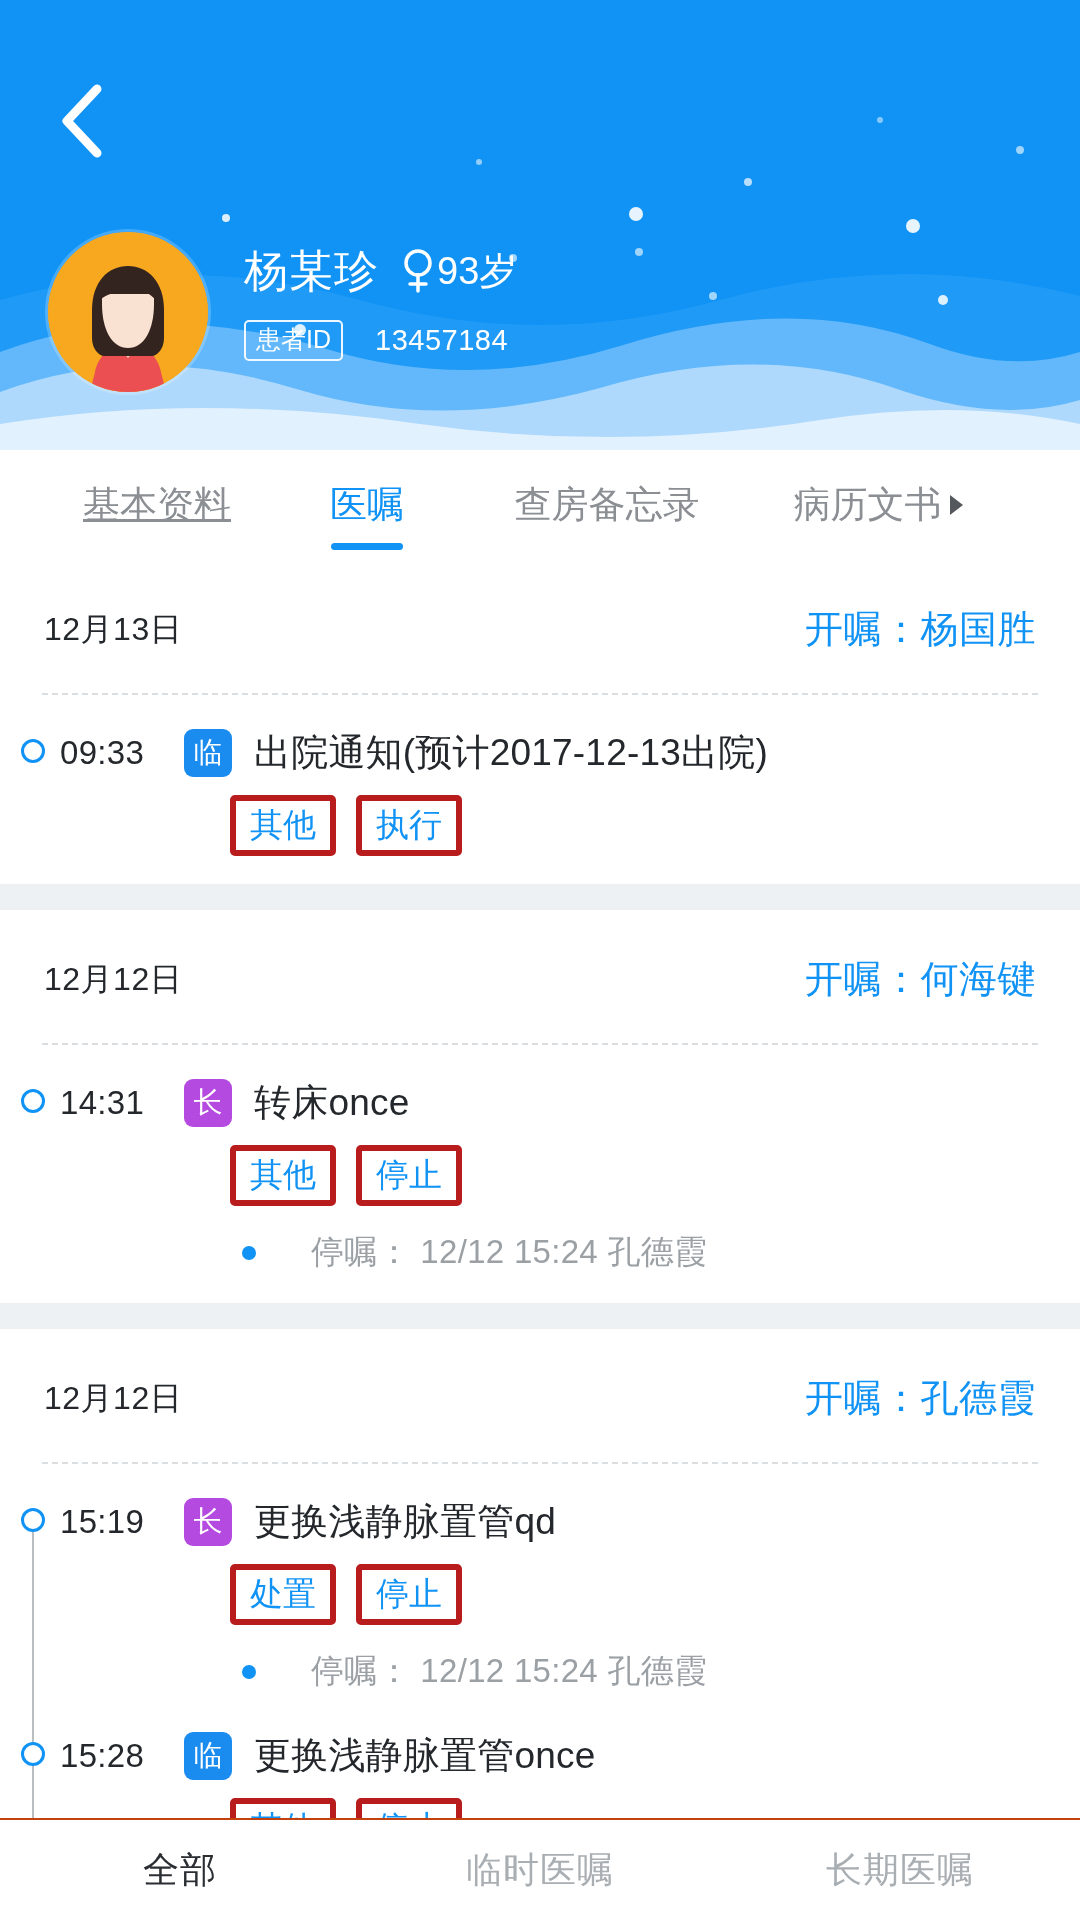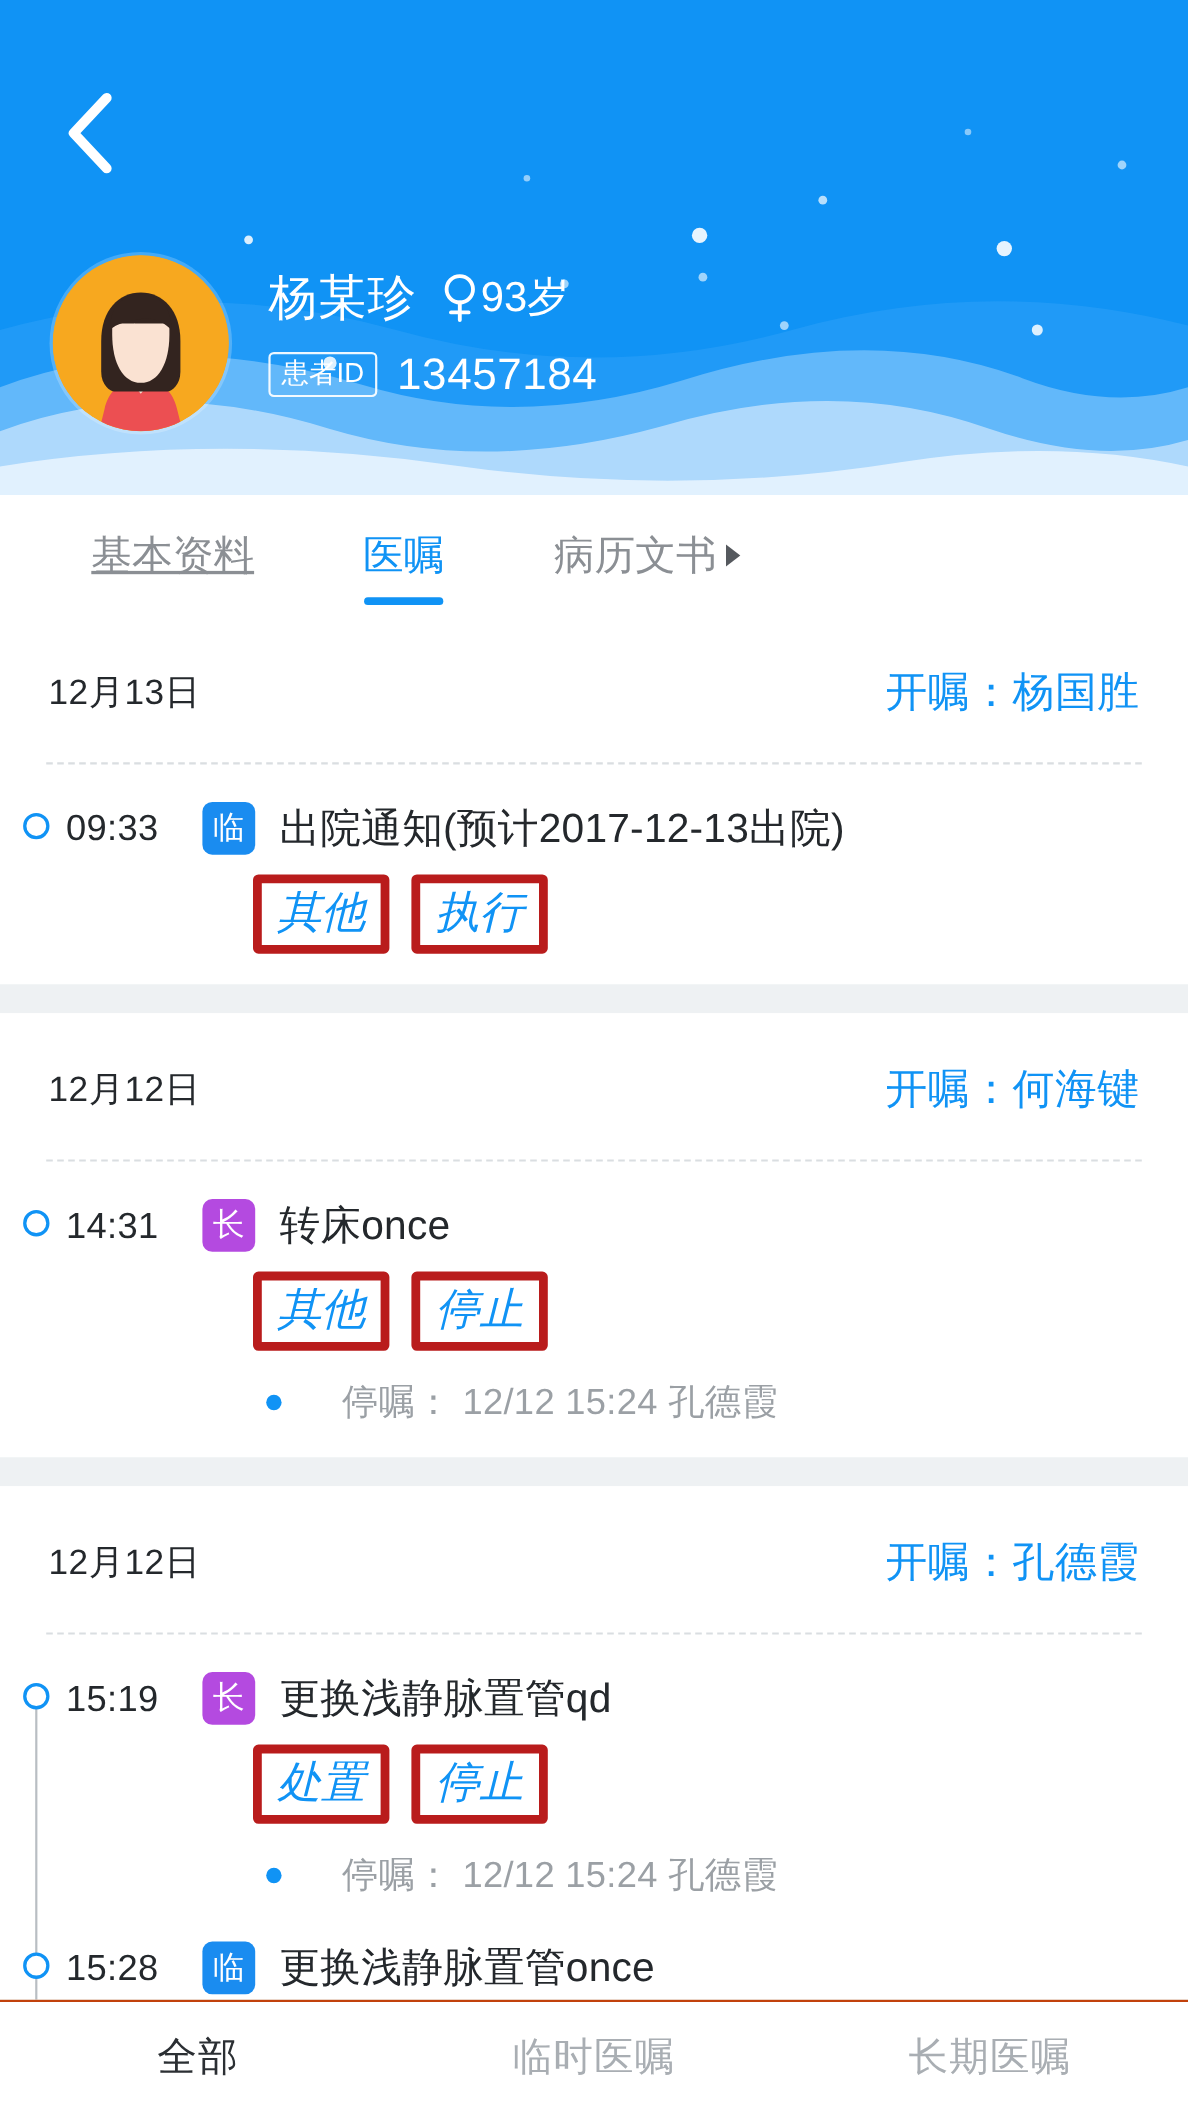--- a/index.html
+++ b/index.html
@@ -46,21 +46,21 @@
     color:#ffffff; font-size:38px; margin-left:2px;
     line-height:1; letter-spacing:0px;
   }
   .pid-line { display:flex; align-items:center; margin-top:26px; }
   .pid-tag {
     border:2px solid rgba(255,255,255,0.92);
     border-radius:5px; color:#ffffff;
     font-size:25px; padding:5px 10px 7px; line-height:1;
   }
   .pid-val {
-    color:#ffffff; font-size:40px; margin-left:18px;
+    color:#ffffff; font-size:29px; margin-left:32px;
     line-height:1; letter-spacing:0.5px;
   }
 
   
   .tabs {
     position:relative; width:1080px; height:110px;
     background:#ffffff; display:flex; align-items:center;
     padding:0 42px; z-index:4;
   }
   .tab {
@@ -131,23 +131,23 @@
   }
   .type-badge.lin { background:#1a8cf0; }
   .type-badge.chang { background:#b44ae0; }
   .order-title {
     font-size:37px; color:#24282c; line-height:1.15;
     letter-spacing:0.2px;
   }
 
   .tag-row { display:flex; margin-top:18px; margin-left:170px; }
   .tag {
-    border:8px solid #b91c1c; color:#1093f5;
-    border-radius:5px; font-size:40px;
-    padding:7px 14px 9px; line-height:1; margin-right:20px;font-style:italic;
+    border:6px solid #b91c1c; color:#1093f5;
+    border-radius:5px; font-size:33px;
+    padding:7px 14px 9px; line-height:1; margin-right:20px;
   }
 
   .stop-row {
     display:flex; align-items:center;
     margin-top:24px; margin-left:182px;gap:37px;
   }
   .stop-bullet {
     width:14px; height:14px; border-radius:50%;
     background:#1093f5; flex:none; margin-right:18px;
   }
@@ -236,20 +236,23 @@
   </div>
 
   <div class="tabs">
     <div class="tab t0">
       <span>基本资料</span>
     </div>
     <div class="tab t1 active">
       <span>医嘱</span>
       <span class="tab-underline"></span>
     </div>
+    <div class="tab t2">
+      <span>查房备忘录</span>
+    </div>
     <div class="tab t3">
       <span>病历文书</span>
       <span class="tab-arrow">
         <svg width="20" height="26" viewBox="0 0 20 26">
           <path d="M4 3 L17 13 L4 23 Z" fill="#55595e"></path>
         </svg>
       </span>
     </div>
   </div>
 

